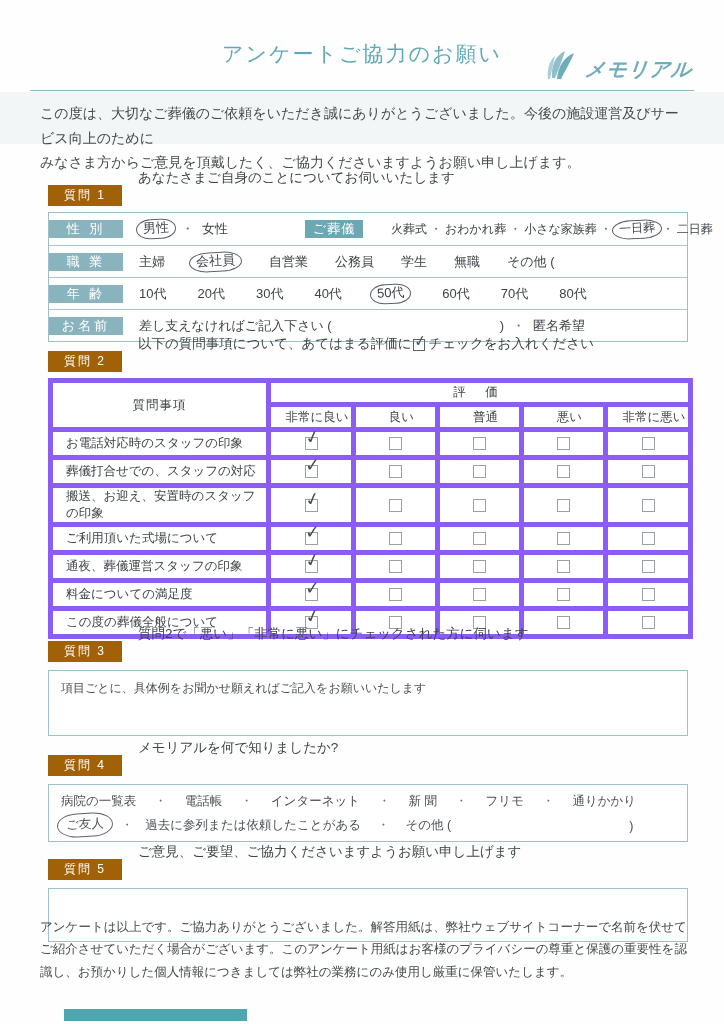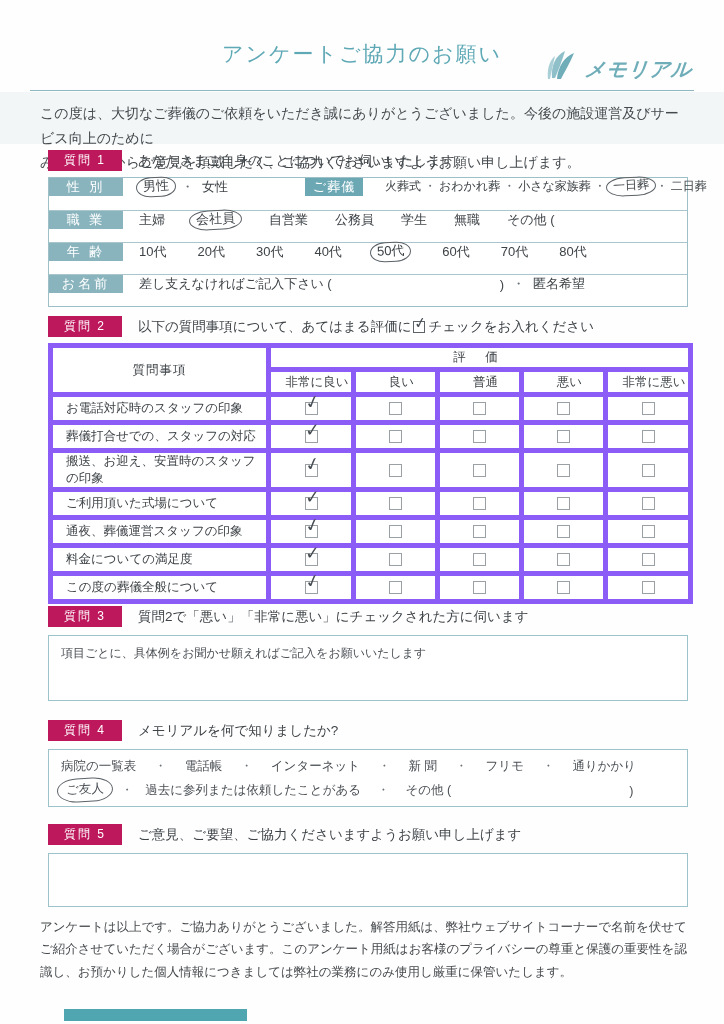--- a/index.html
+++ b/index.html
@@ -16,37 +16,37 @@
   .hrule { position:absolute; top:90px; left:30px; width:664px; height:0;
            border-top:1.5px solid #8fb7bf; }
 
   
   .intro { position:absolute; top:92px; left:0; width:724px; height:52px; background:#f2f6f6;
            padding:9px 40px 0 40px; font-size:14px; line-height:1.75; color:#44494d; }
 
   
   .sec { position:absolute; left:48px; width:640px; }
   .sec-head { display:flex; align-items:center; gap:16px; }
-  .qbadge { width:74px; height:21px; background:#be185d; color:#ffffff; font-size:12px;
-            display:flex; align-items:center; justify-content:center; letter-spacing:2px; flex:0 0 auto; }
+  .qbadge { width:74px; height:21px; background:#a16207; color:#ffffff; font-size:12px;
+            display:flex; align-items:center; justify-content:center; letter-spacing:2px; flex:0 0 auto;margin-top:35px; }
   .sec-title { font-size:13.5px; color:#3e4347; display:flex; align-items:center; }
 
   
   .q1t { margin-top:6px; border:1px solid #9dc0c7; background:#fff; }
-  .q1row { display:flex; border-top:1px solid #a8c6cb; height:32px; align-items:flex-start; font-size:13px; }
+  .q1row { display:flex; border-top:1px solid #a8c6cb; height:32px; align-items:center; font-size:13px; }
   .q1row:first-child { border-top:none; }
   .hcell { background:#89b4bd; color:#fff; width:74px; flex:0 0 auto; display:flex;
            align-items:center; justify-content:center; letter-spacing:3px; font-size:13px; }
   .hcell.alt { background:#6ba8b4; width:58px; letter-spacing:1px; }
   .ocell { display:flex; align-items:center; padding:0 8px 0 16px; gap:0; }
   .opt { white-space:nowrap; }
   .dot { color:#6b7176; margin:0 8px; }
   .dot.tight { margin:0 3px; }
   .gcell { width:182px; flex:0 0 auto; gap:0; }
-  .fcell { flex:1; font-size:12px; padding-left:22px; }
+  .fcell { flex:1; font-size:12px; padding-left:28px; }
   .spread > .opt { margin-right:27px; }
   .spread-age > .opt { margin-right:31px; }
   .fillgap { display:inline-block; width:150px; }
   .fillgap.name { width:168px; }
 
   .circled { display:inline-block; border:1.6px solid #5c6267; border-radius:55%/75%;
              padding:1px 6px 2px; margin:-2px -3px; transform:rotate(-3deg); line-height:1.15; }
   .circled.big { padding:3px 8px 5px; margin:-5px -4px; border-radius:50%/68%; position:relative; z-index:2; }
 
   

